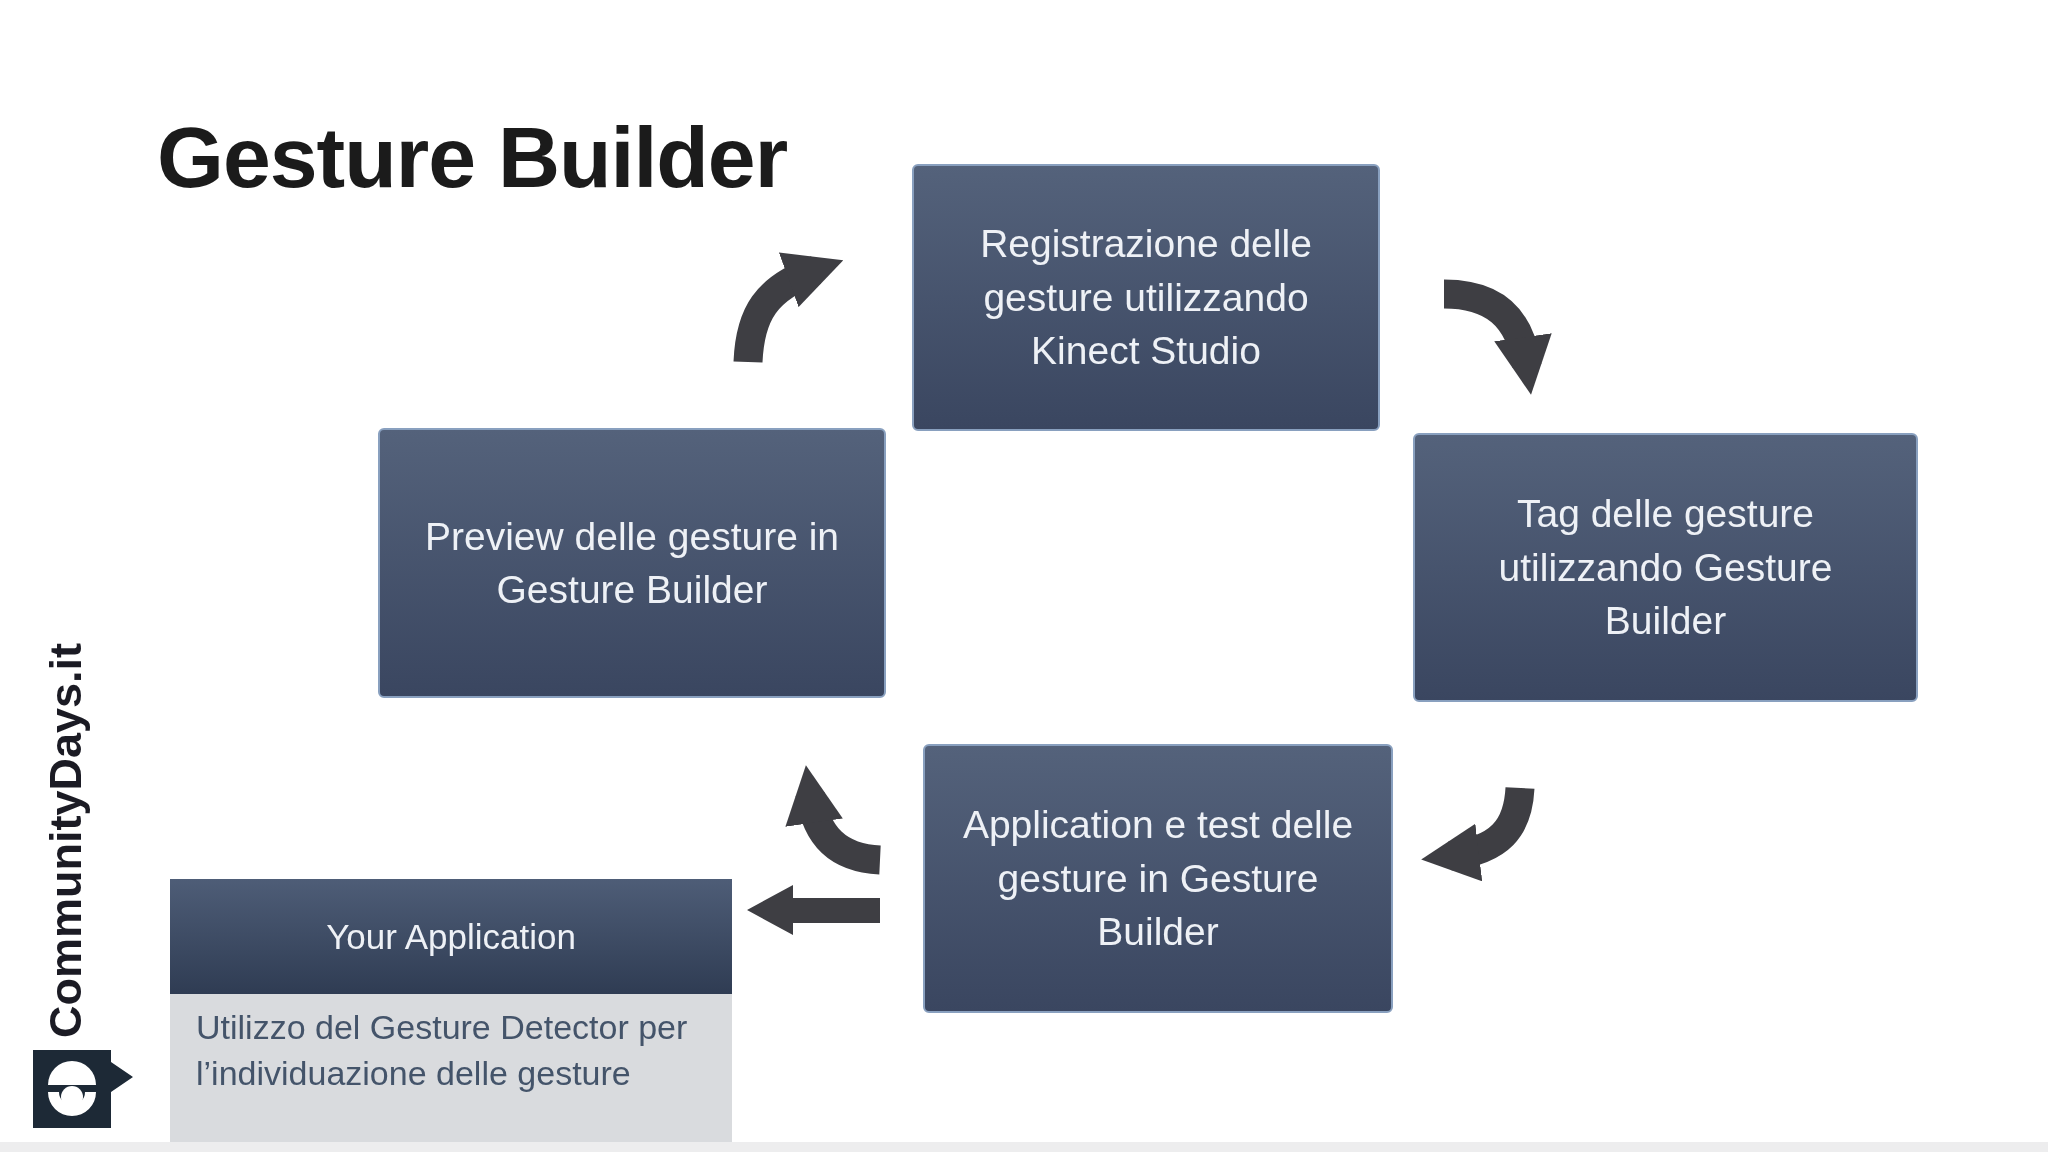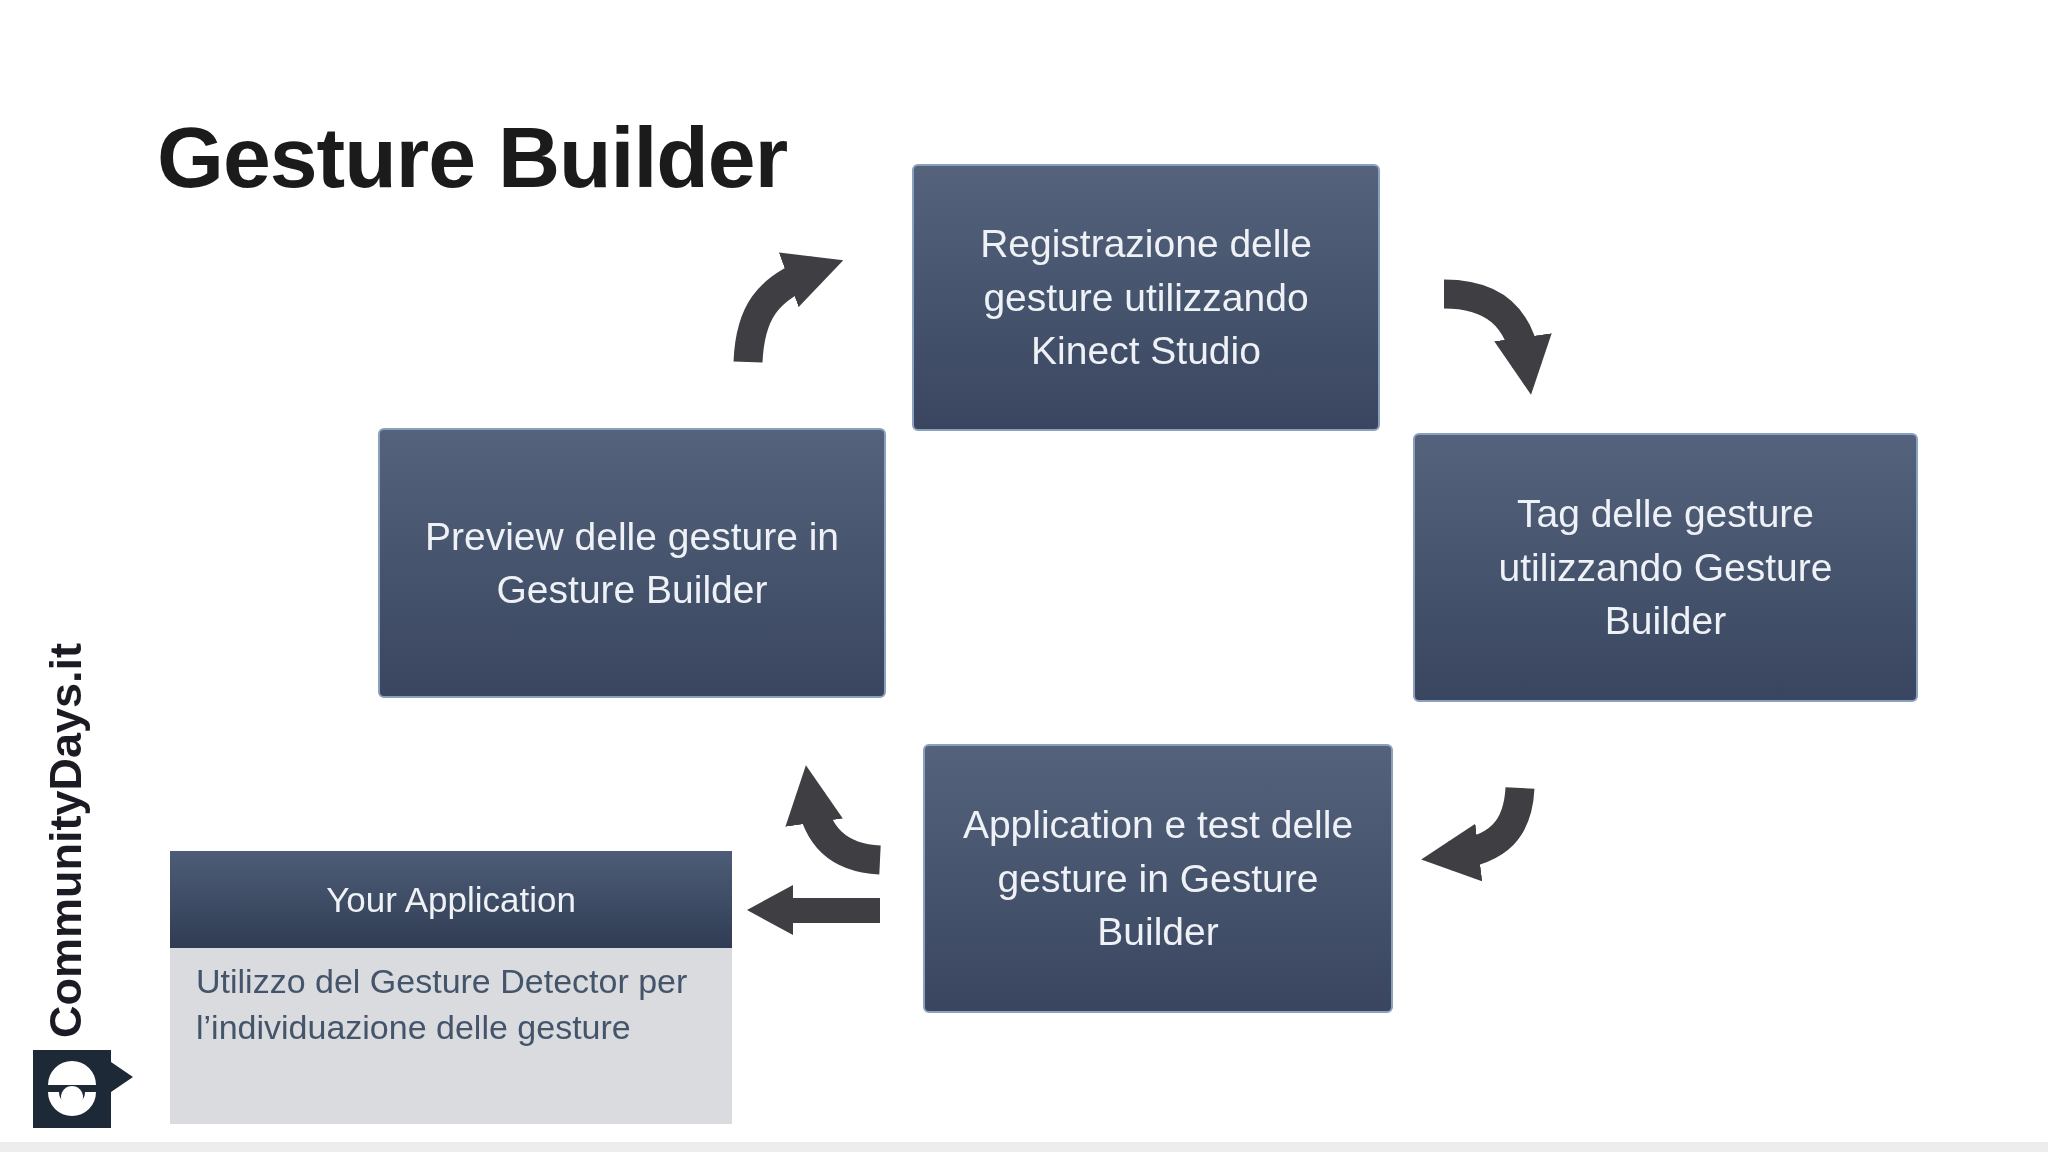--- a/index.html
+++ b/index.html
@@ -34,24 +34,24 @@
   .arrow{position:absolute;}
   .arrow svg{overflow:visible;display:block;}
   .arrow-modifica{left:724px;top:244px;}
   .arrow-record-to-tag{left:1432px;top:270px;}
   .arrow-tag-to-build{left:1428px;top:778px;}
   .arrow-build-to-preview{left:776px;top:772px;}
   .arrow-build-to-app{left:745px;top:883px;}
 
   .app-box{position:absolute;left:170px;top:851px;width:562px;}
   .app-header{
-    box-sizing:border-box;height:97px;
+    box-sizing:border-box;height:115px;
     display:flex;align-items:center;justify-content:center;
     background:linear-gradient(180deg,var(--header-top,#4e5d77) 0%,var(--header-bottom,#2f3c53) 100%);
-    color:var(--box-text,#eef1f6);font-size:35px;
+    color:var(--box-text,#eef1f6);font-size:35px;margin-top:28px;
   }
   .app-body{
     box-sizing:border-box;height:176px;
     background:var(--body-bg,#d9dbde);
     color:var(--body-text,#44546a);
     font-size:34px;line-height:1.35;
     padding:11px 26px 0 26px;
   }
   .brand-text{
     position:absolute;left:40px;top:1038px;width:360px;height:62px;

